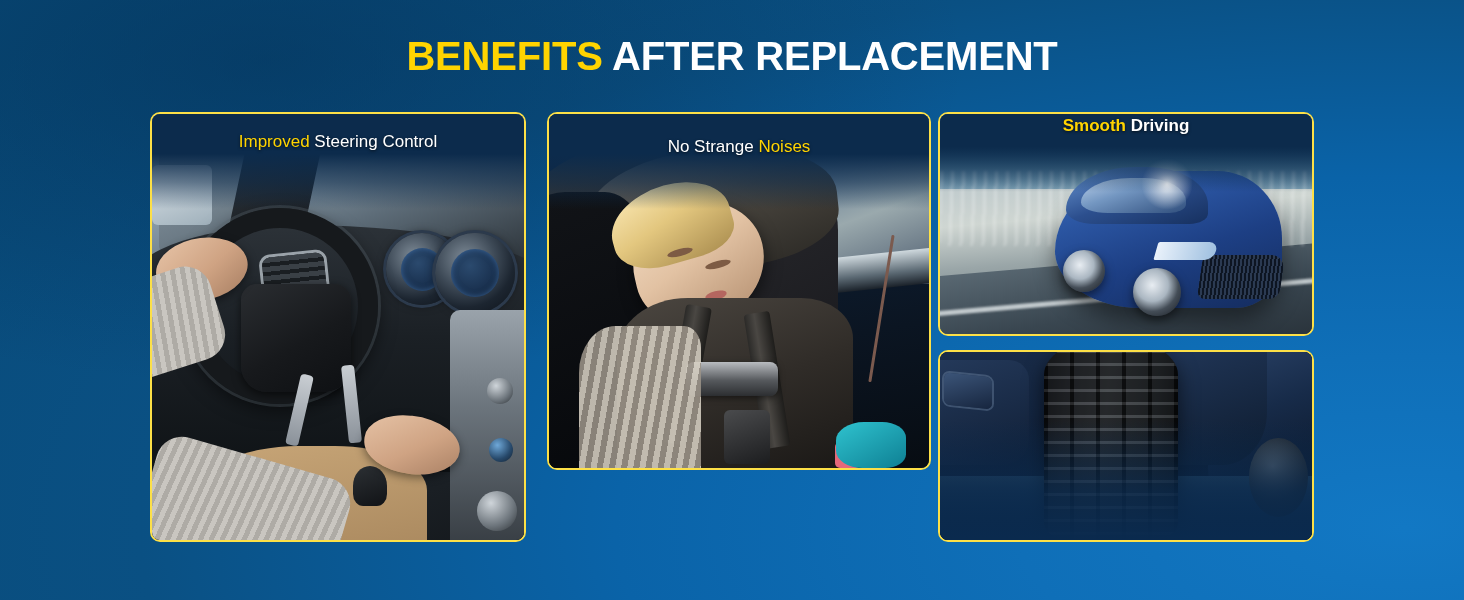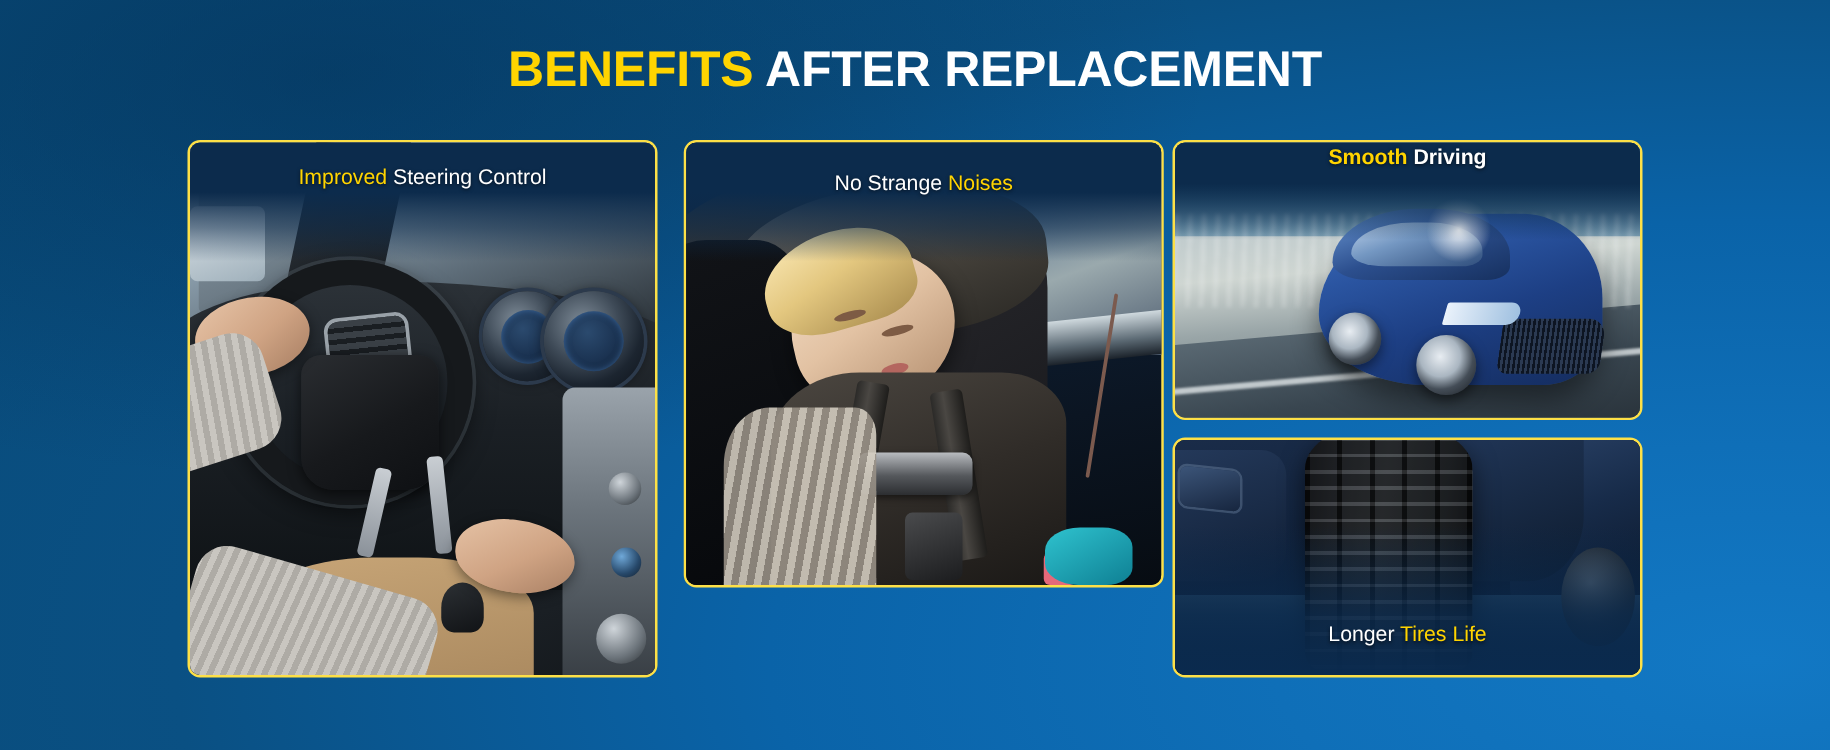--- a/index.html
+++ b/index.html
@@ -494,16 +494,13 @@
       <div id="c4-fender"></div>
       <div id="c4-sill"></div>
       <div id="c4-ground"></div>
       <div id="c4-rearw"></div>
       <div id="c4-tire">
           <div id="c4-tread"></div>
         </div>
     </div>
   </div>
   <div class="band-bot"></div>
-  <div class="cap" style="bottom:22px;">
-    <span class="w">Longer </span><span class="y">Tires Life</span>
-  </div>
 </div>
 
 </body></html>

